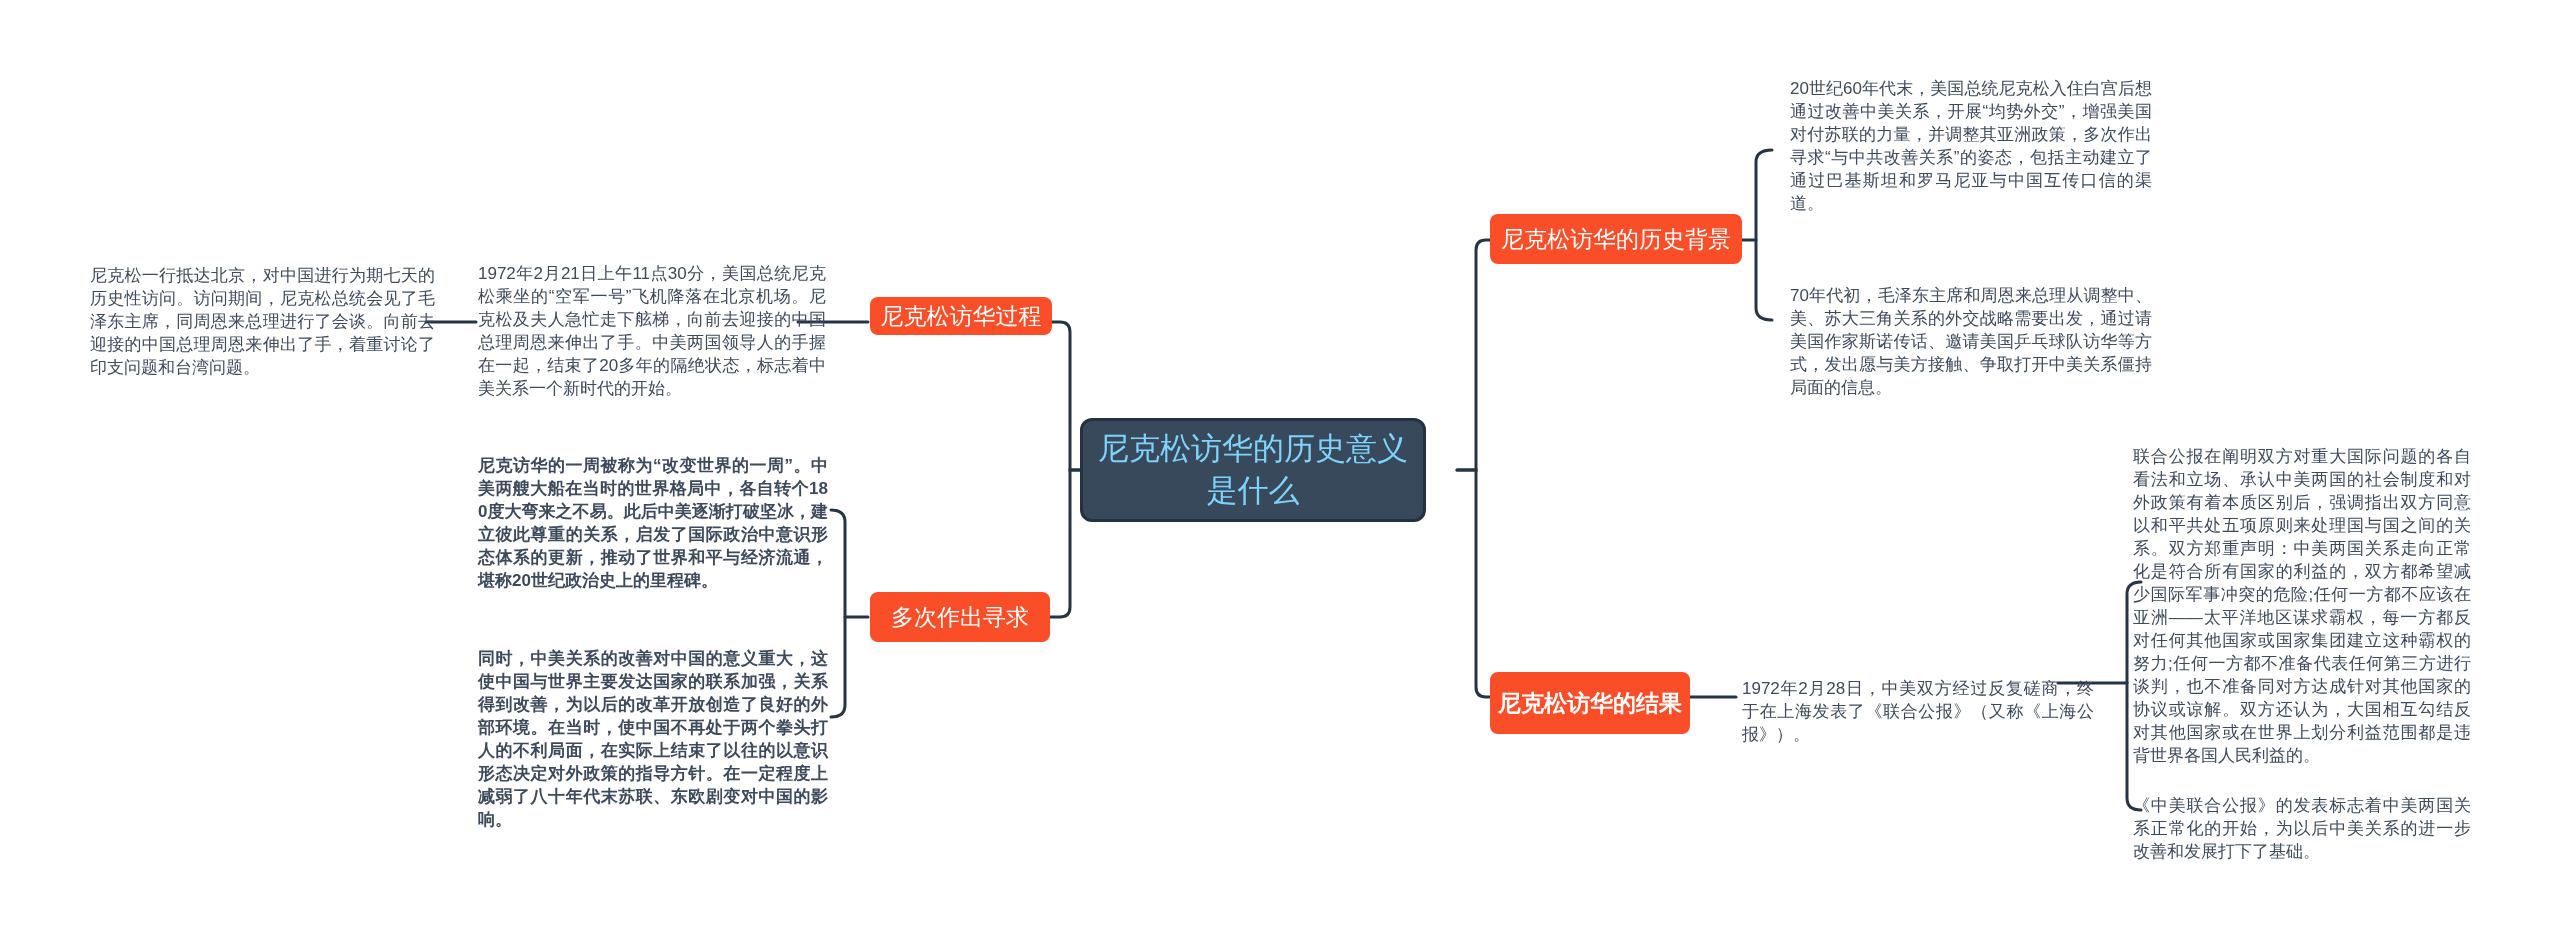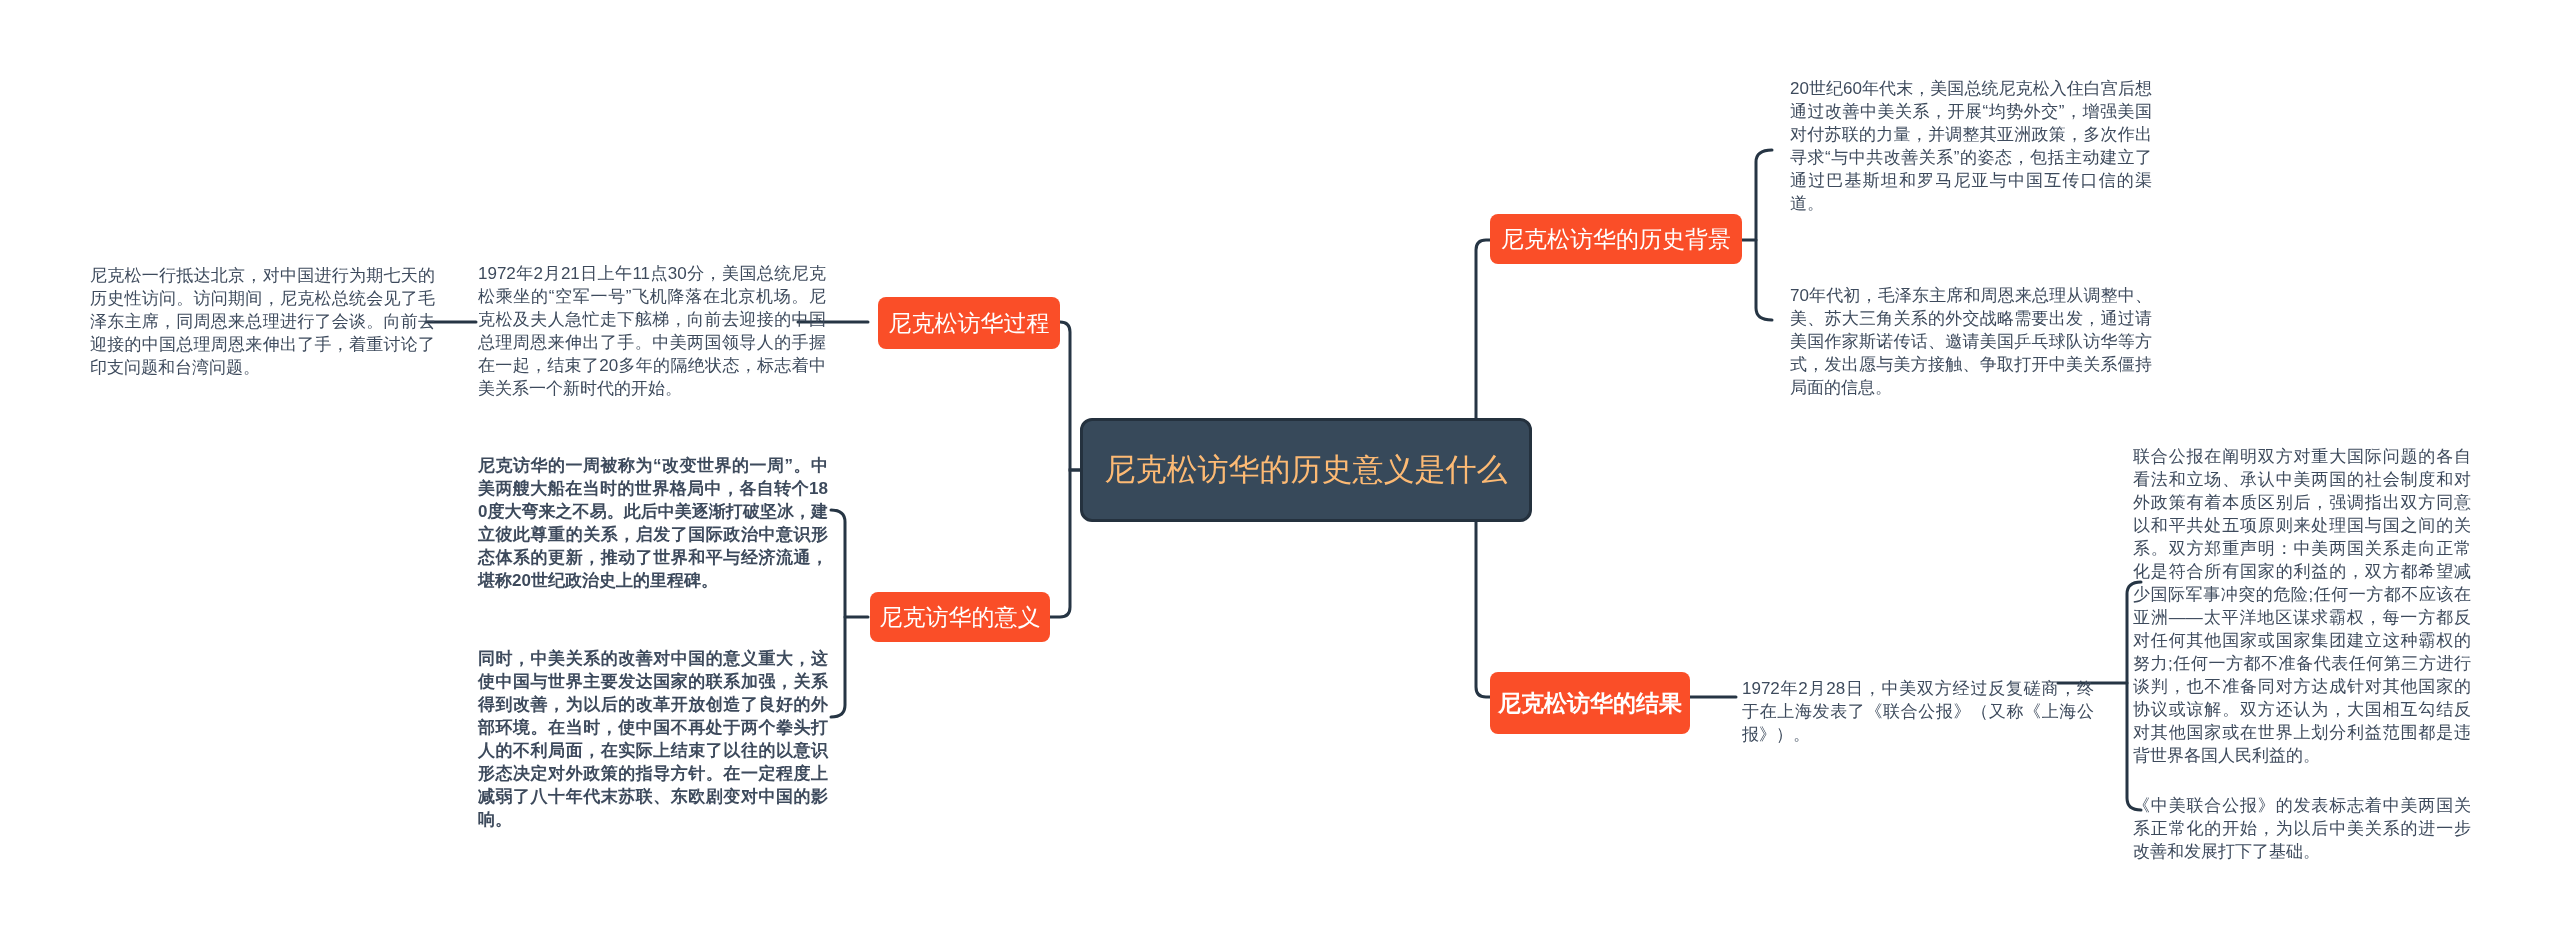--- a/index.html
+++ b/index.html
@@ -27,25 +27,25 @@
     display:flex;align-items:center;justify-content:center;
     background:#fa4e28;
     color:#ffffff;
     border-radius:8px;
     font-size:23px;
     white-space:nowrap;
   }
   .center-node{
     position:absolute;
     box-sizing:border-box;
-    left:1080px;top:418px;width:452px;height:104px;
+    left:1080px;top:418px;width:346px;height:104px;
     background:#37495a;
     border:3px solid #24313e;
     border-radius:12px;
-    color:#fdba74;
+    color:#7dd3fc;
     font-size:31px;line-height:42px;
     display:flex;align-items:center;justify-content:center;
     text-align:center;
     padding:0 14px;
   }
 </style>
 </head>
 <body>
 
 <div class="canvas">
@@ -90,23 +90,23 @@
   <div class="note" style="left:1790px;top:66px;width:362px;">20世纪60年代末，美国总统尼克松入住白宫后想通过改善中美关系，开展“均势外交”，增强美国对付苏联的力量，并调整其亚洲政策，多次作出寻求“与中共改善关系”的姿态，包括主动建立了通过巴基斯坦和罗马尼亚与中国互传口信的渠道。</div>
 
   <div class="note" style="left:1790px;top:273px;width:362px;">70年代初，毛泽东主席和周恩来总理从调整中、美、苏大三角关系的外交战略需要出发，通过请美国作家斯诺传话、邀请美国乒乓球队访华等方式，发出愿与美方接触、争取打开中美关系僵持局面的信息。</div>
 
   <div class="note" style="left:1742px;top:666px;width:352px;">1972年2月28日，中美双方经过反复磋商，终于在上海发表了《联合公报》（又称《上海公报》）。</div>
 
   <div class="note" style="left:2133px;top:434px;width:338px;">联合公报在阐明双方对重大国际问题的各自看法和立场、承认中美两国的社会制度和对外政策有着本质区别后，强调指出双方同意以和平共处五项原则来处理国与国之间的关系。双方郑重声明：中美两国关系走向正常化是符合所有国家的利益的，双方都希望减少国际军事冲突的危险;任何一方都不应该在亚洲——太平洋地区谋求霸权，每一方都反对任何其他国家或国家集团建立这种霸权的努力;任何一方都不准备代表任何第三方进行谈判，也不准备同对方达成针对其他国家的协议或谅解。双方还认为，大国相互勾结反对其他国家或在世界上划分利益范围都是违背世界各国人民利益的。</div>
 
   <div class="note" style="left:2133px;top:783px;width:338px;">《中美联合公报》的发表标志着中美两国关系正常化的开始，为以后中美关系的进一步改善和发展打下了基础。</div>
 
-  <div class="node" style="left:870px;top:297px;width:182px;height:52px;margin-left:8px;">尼克松访华过程</div>
+  <div class="node" style="left:870px;top:297px;width:182px;height:38px;">尼克松访华过程</div>
 
-  <div class="node" style="left:870px;top:592px;width:180px;height:50px;">尼克访华的意义</div>
+  <div class="node" style="left:870px;top:592px;width:180px;height:50px;">多次作出寻求</div>
 
   <div class="node" style="left:1490px;top:214px;width:252px;height:50px;">尼克松访华的历史背景</div>
 
   <div class="node" style="left:1490px;top:672px;width:200px;height:62px;font-weight:bold;">尼克松访华的结果</div>
 
   <div class="center-node">尼克松访华的历史意义是什么</div>
 
 </div>
 
 </body></html>

